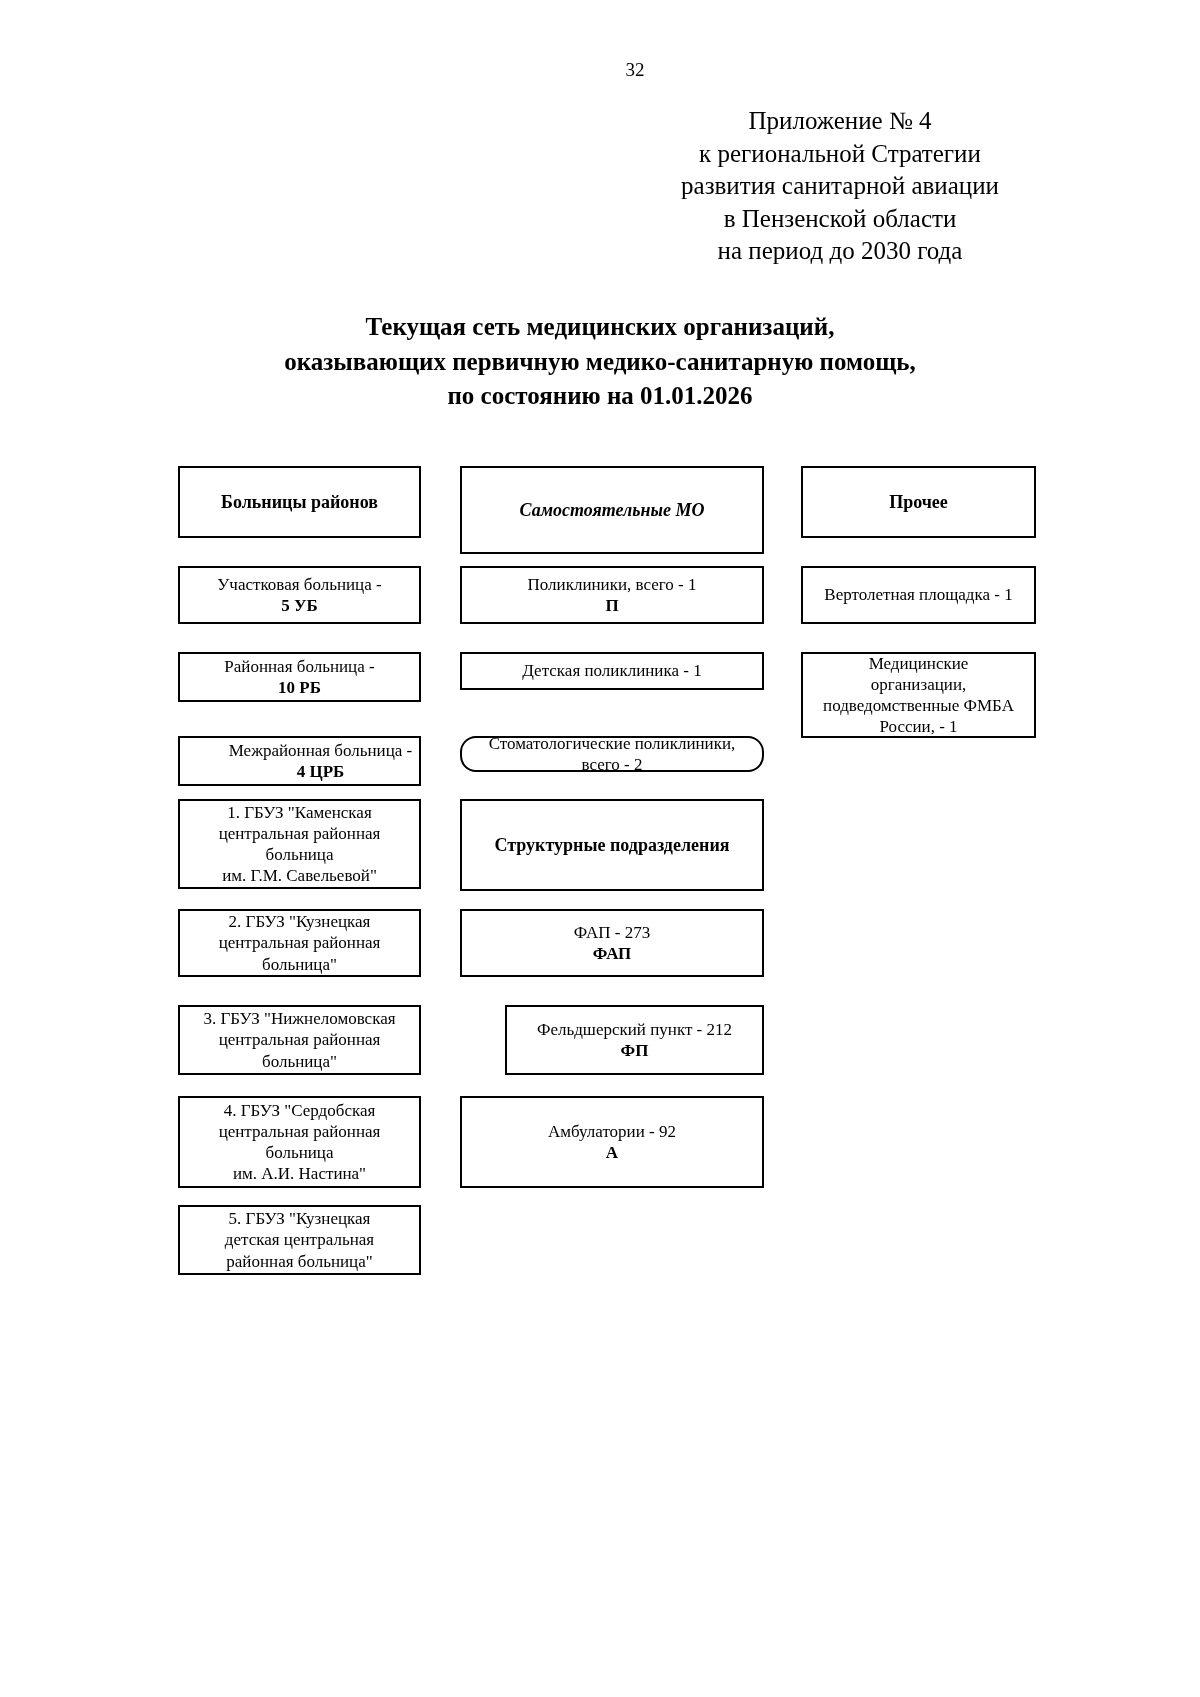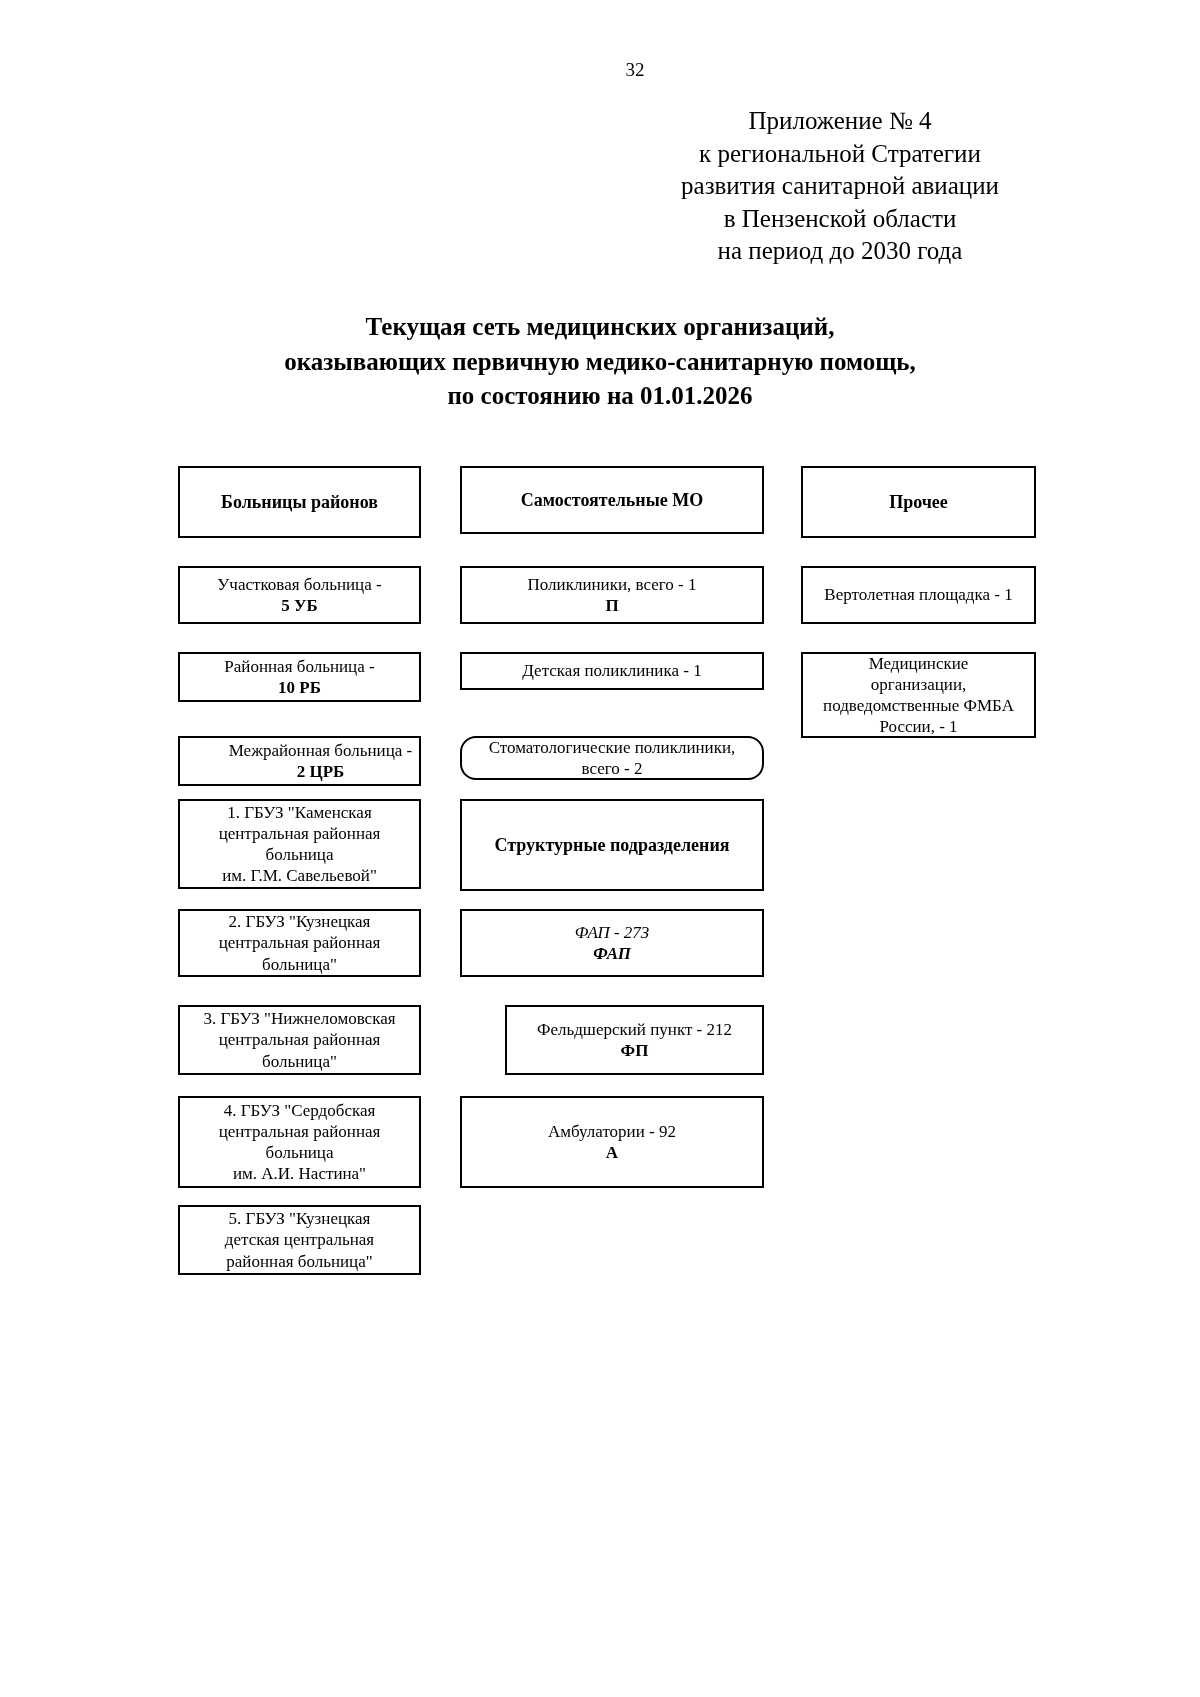--- a/index.html
+++ b/index.html
@@ -102,26 +102,26 @@
   .d1 { top: 100px; height: 58px; }
   .d2 { top: 186px; height: 50px; }
   .d3 { top: 270px; height: 50px; padding-left: 48px; }
   .d4 { top: 333px; height: 90px; }
   .d5 { top: 443px; height: 68px; }
   .d6 { top: 539px; height: 70px; }
   .d7 { top: 630px; height: 92px; }
   .d8 { top: 739px; height: 70px; }
 
   
-  .m0 { top: 0px;   height: 68px; }
+  .m0 { top: 0px;   height: 88px; font-style: italic; }
   .m1 { top: 100px; height: 58px; }
   .m2 { top: 186px; height: 38px; }
-  .m3 { top: 270px; height: 44px; border-radius: 16px; }
+  .m3 { top: 270px; height: 36px; border-radius: 16px; }
   .m4 { top: 333px; height: 92px; }
-  .m5 { top: 443px; height: 68px; font-style: italic; }
+  .m5 { top: 443px; height: 68px; }
   .m6 { top: 539px; height: 70px; margin-left: 45px; }
   .m7 { top: 630px; height: 92px; }
 
   
   .o0 { top: 0px;   height: 72px; }
   .o1 { top: 100px; height: 58px; }
   .o2 { top: 186px; height: 86px; }
 </style>
 </head>
 <body>
@@ -162,21 +162,21 @@
       <div class="node d2">
         <span class="txt">
           <span class="line">Районная больница -</span>
           <span class="line strong">10 РБ</span>
         </span>
       </div>
 
       <div class="node d3">
         <span class="txt">
           <span class="line">Межрайонная больница -</span>
-          <span class="line strong">2 ЦРБ</span>
+          <span class="line strong">4 ЦРБ</span>
         </span>
       </div>
 
       <div class="node d4">
         <span class="txt">
           <span class="line">1. ГБУЗ "Каменская</span>
           <span class="line">центральная районная</span>
           <span class="line">больница</span>
           <span class="line">им. Г.М. Савельевой"</span>
         </span>

